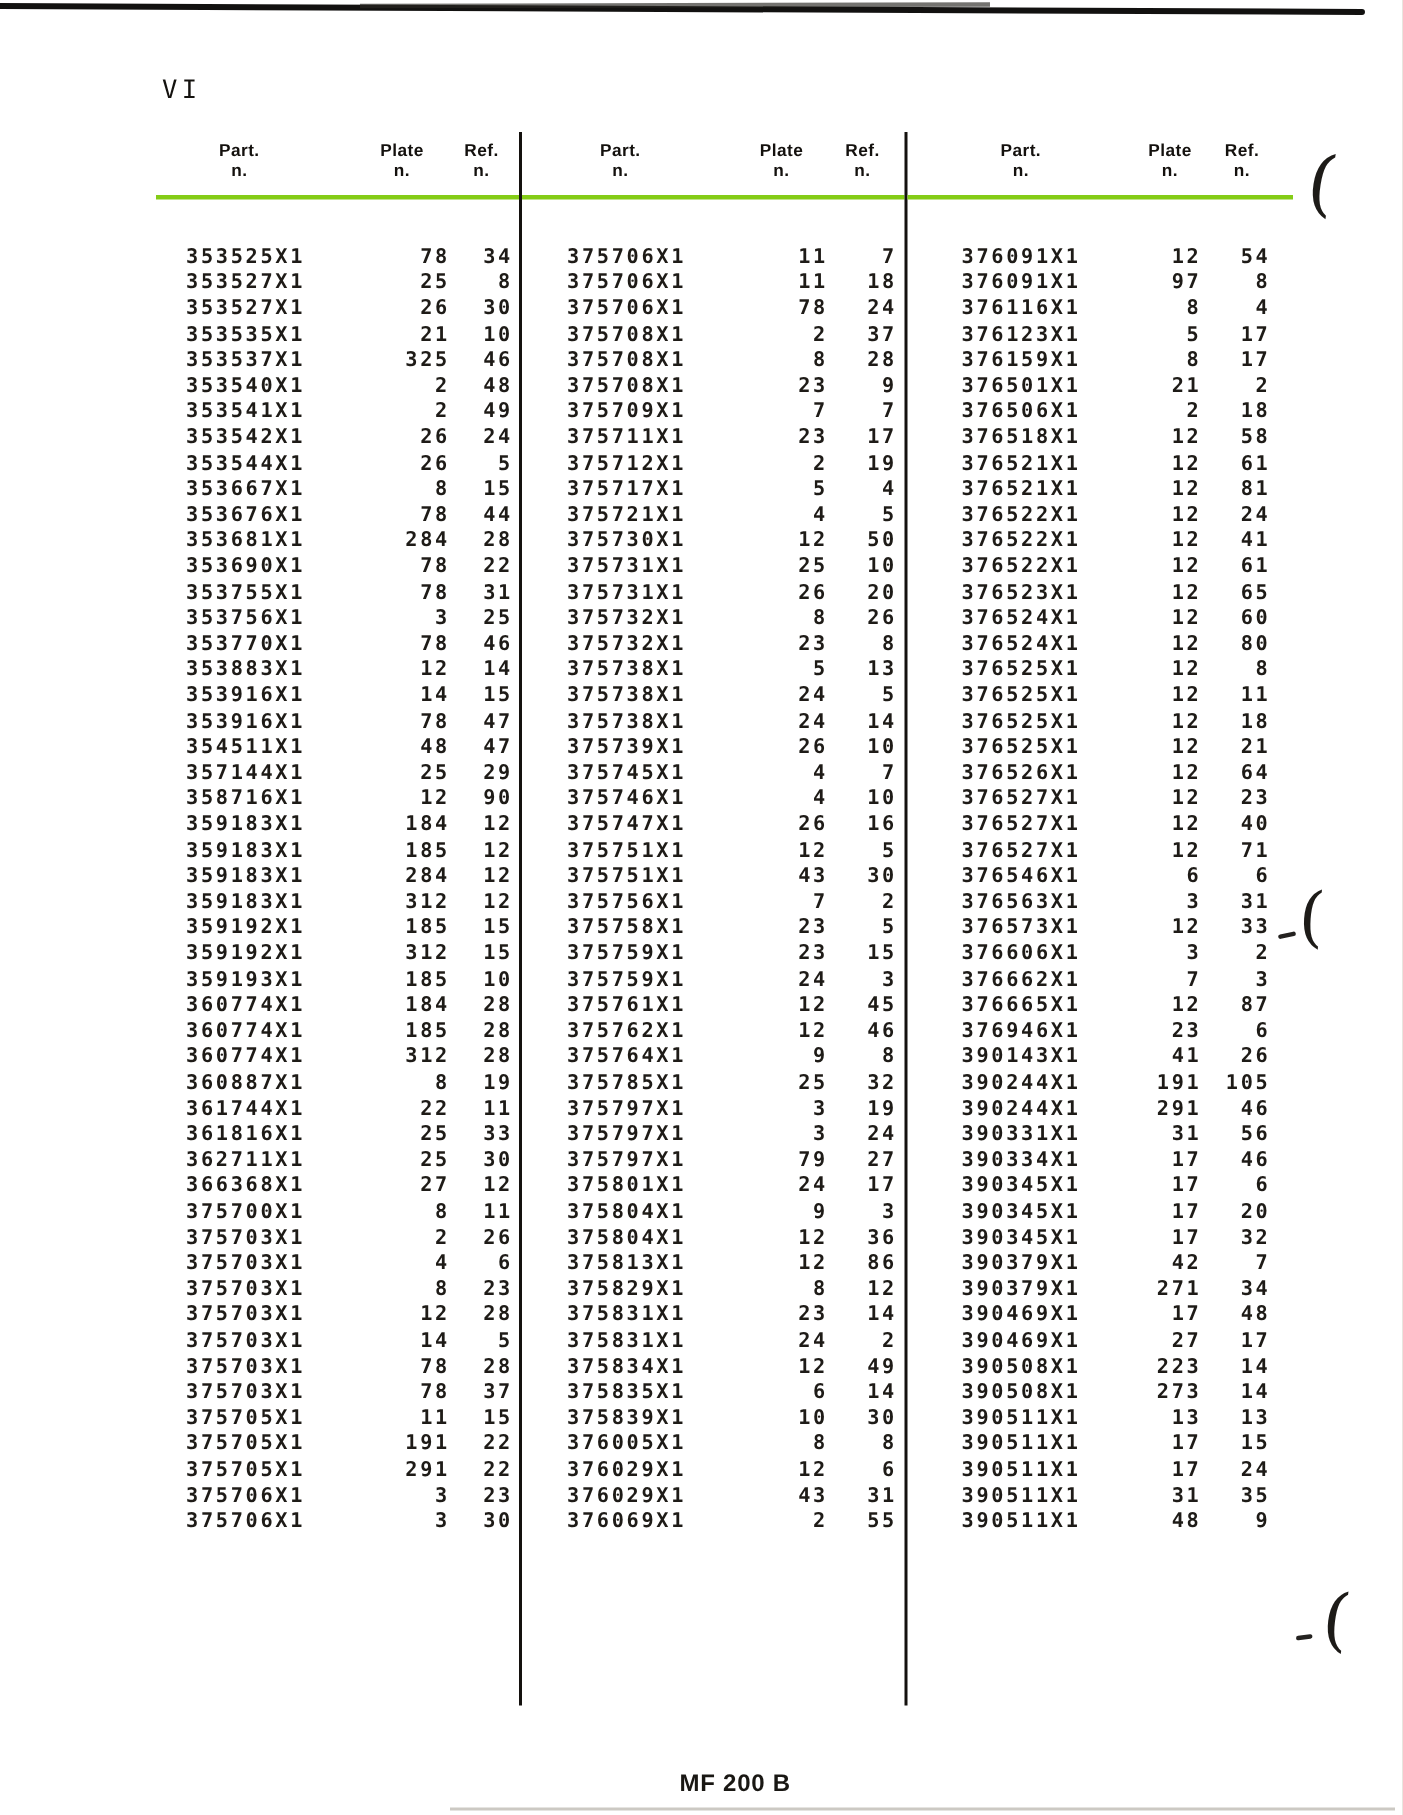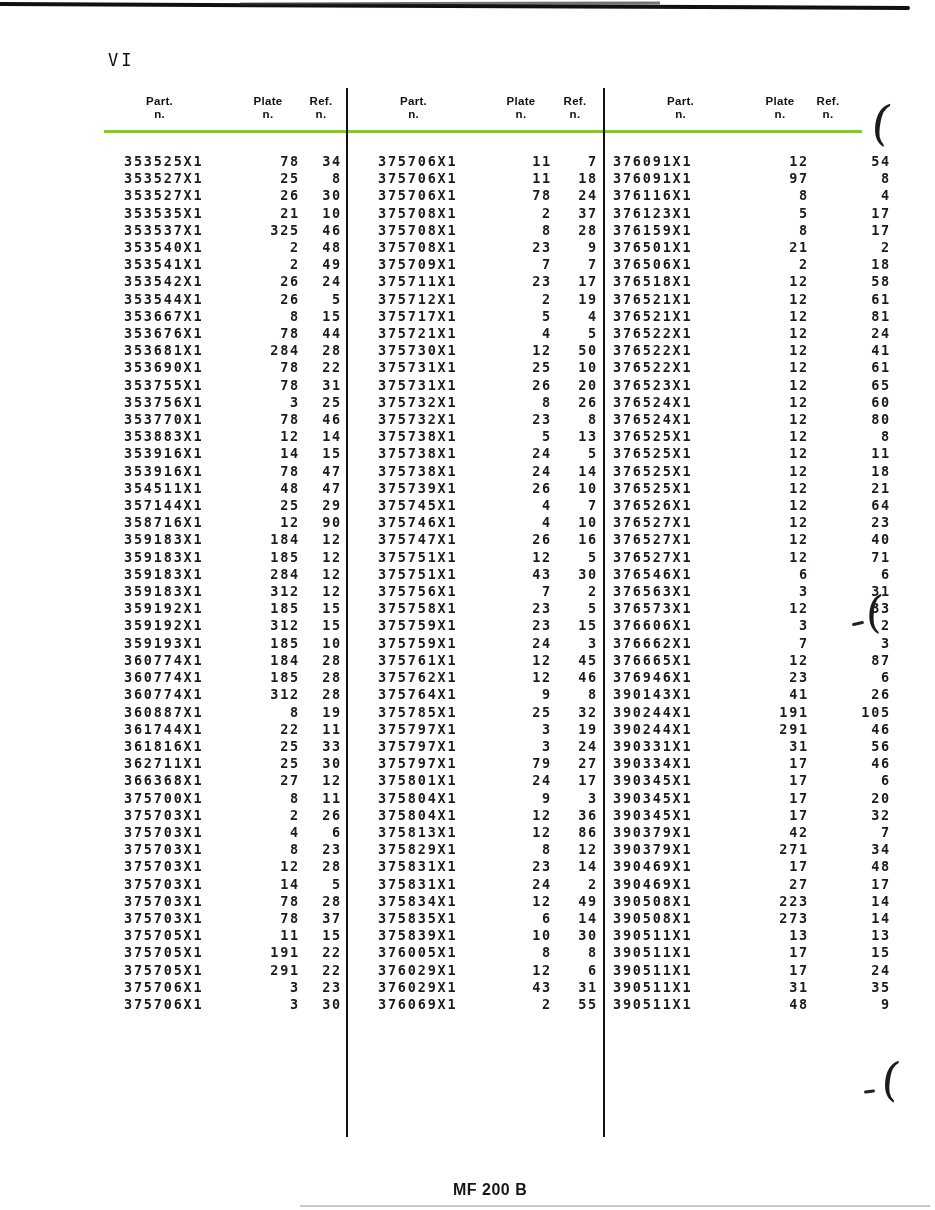--- a/index.html
+++ b/index.html
@@ -35,24 +35,24 @@
     box-sizing:content-box;height:35px;padding-top:7px;
     border-bottom:3px solid #84cc16;
     display:grid;font-weight:bold;font-size:11.5px;letter-spacing:.3px;color:#14110e;
   }
   .g1 .ghead{grid-template-columns:112px 64px 42px;padding-left:20px;}
   .g2 .ghead{grid-template-columns:112px 62px 46px;padding-left:30px;}
   .g3 .ghead{grid-template-columns:110px 50px 46px;padding-left:40px;}
   .hcell{line-height:13px;text-align:center;}
   .hcell-part{justify-self:start;margin-left:22px;}
 
-  .rows{margin-top:20px;}
+  .rows{margin-top:30px;}
   .g1 .row{grid-template-columns:112px 64px 42px;padding-left:20px;}
   .g2 .row{grid-template-columns:112px 62px 46px;padding-left:30px;}
-  .g3 .row{grid-template-columns:110px 50px 46px;padding-left:8px;gap:36px;}
+  .g3 .row{grid-template-columns:110px 50px 46px;padding-left:36px;}
   .row{
     display:grid;line-height:17.2px;
     font-family:"DejaVu Sans Mono",monospace;font-weight:bold;
     font-size:13.5px;letter-spacing:1.8px;color:#1e1b17;white-space:nowrap;
   }
   .c-part{text-align:left;}
   .c-plate,.c-ref{text-align:right;}
 
   .footer-left{position:absolute;left:453px;top:1181px;font-size:16px;font-weight:bold;letter-spacing:.5px;color:#191713;}
   .footer-right{position:absolute;left:674px;top:1181px;font-size:12px;font-weight:bold;letter-spacing:.3px;word-spacing:2px;color:#191713;margin-top:48px;}

